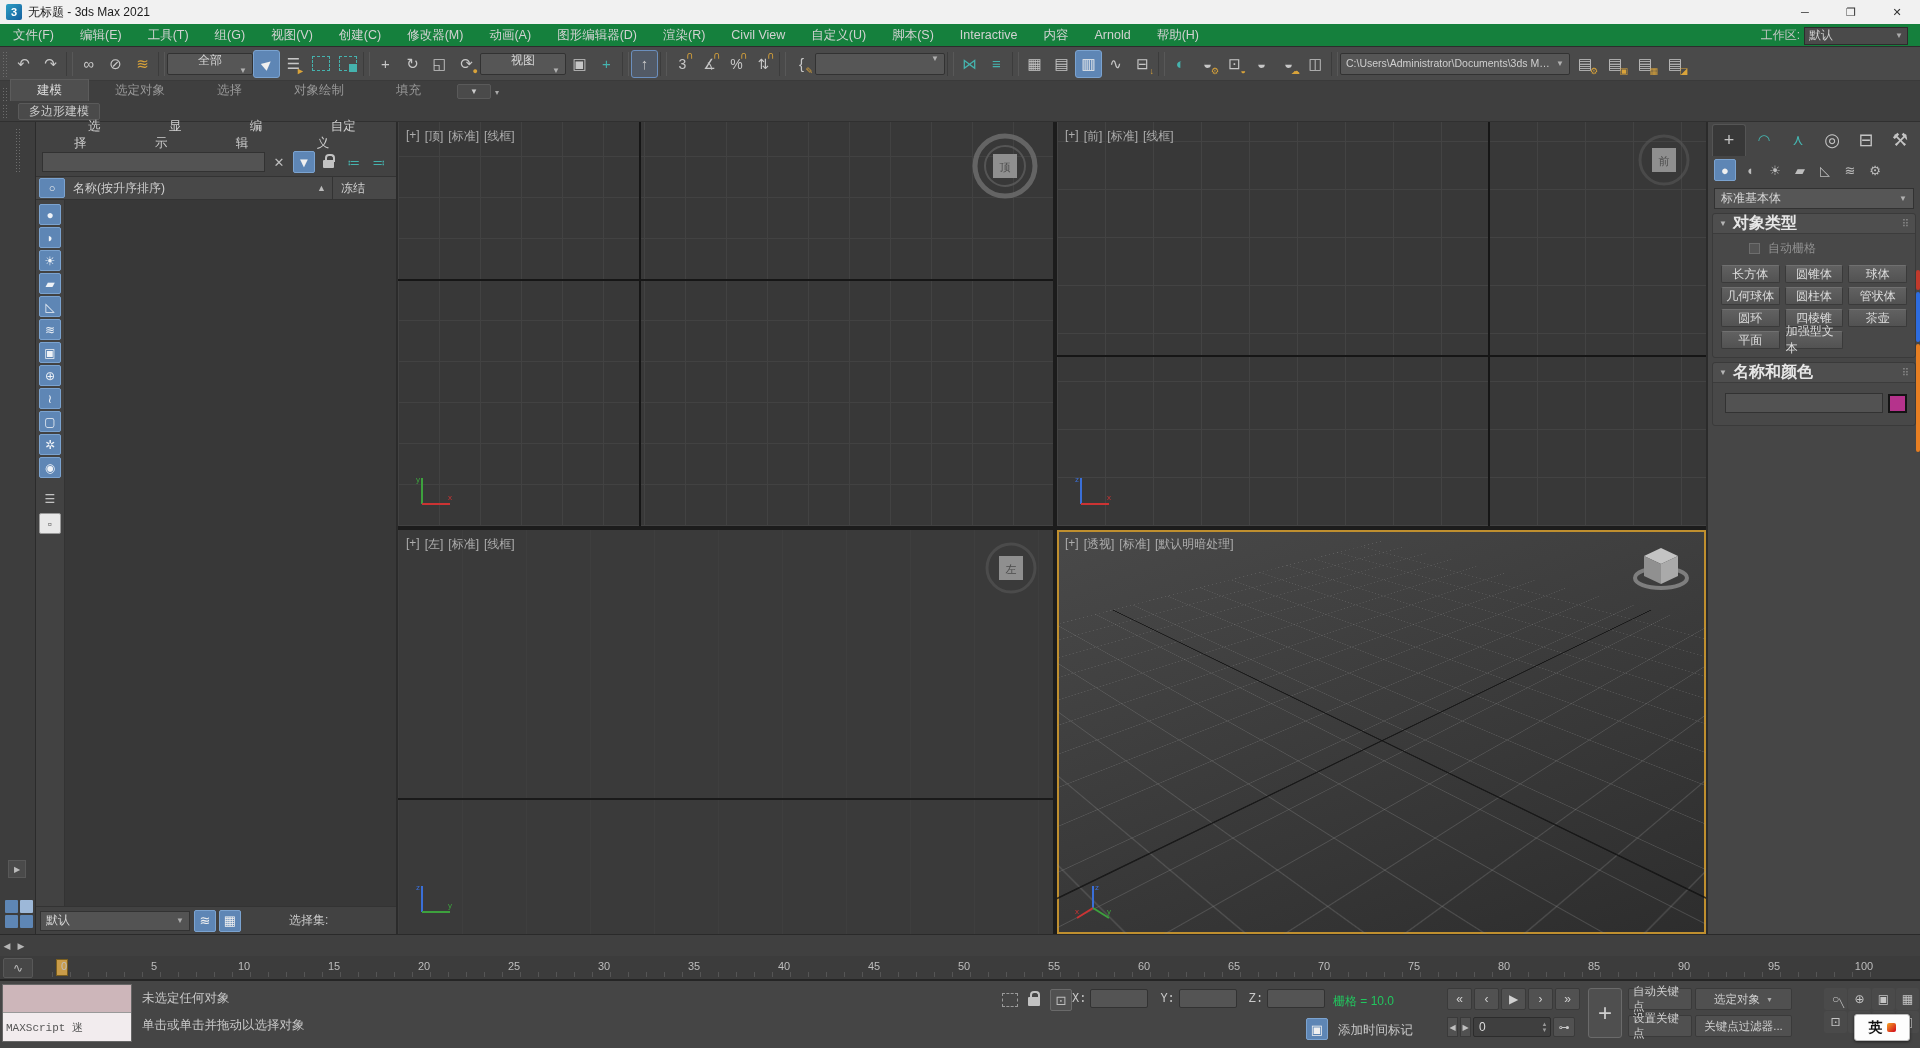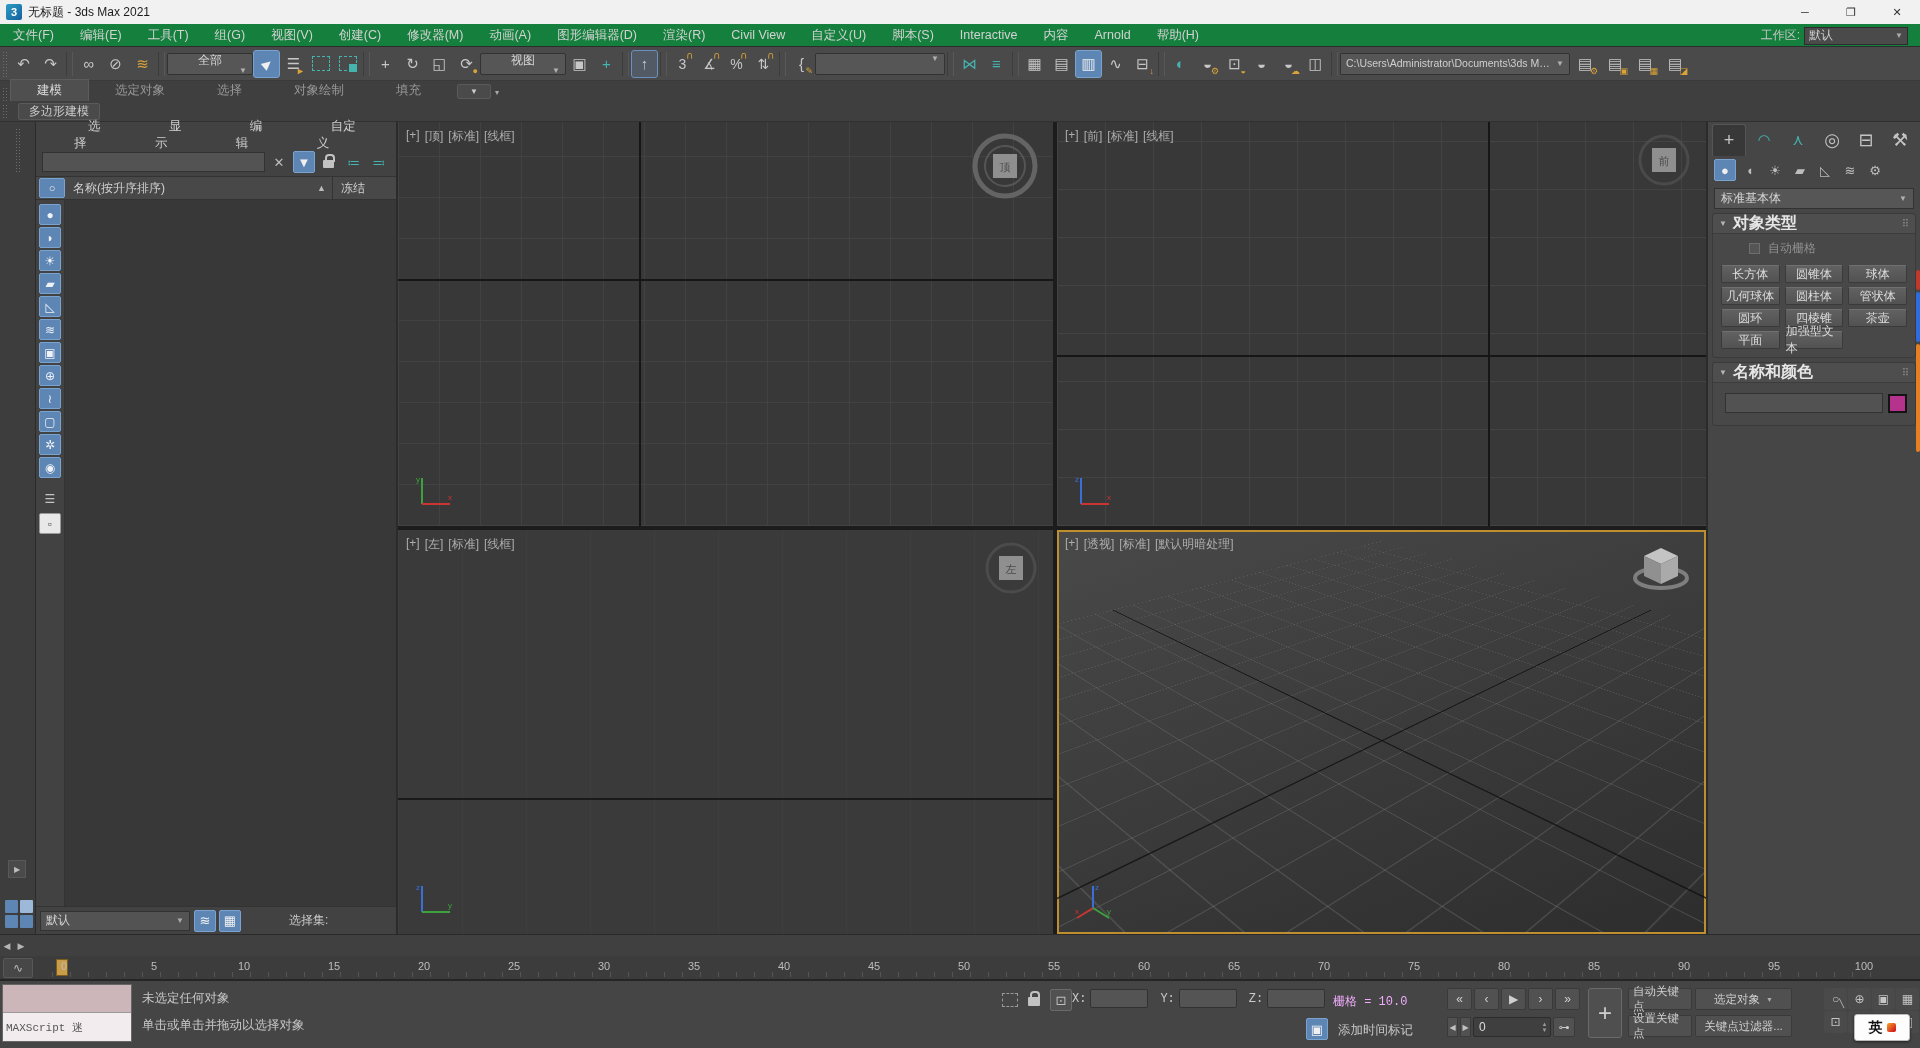--- a/index.html
+++ b/index.html
@@ -152,21 +152,21 @@
   .prompts div{font-size:12.5px;color:#c9c9c9;line-height:27px;}
   .st-ic{position:absolute;width:22px;height:22px;display:flex;align-items:center;justify-content:center;color:#bdbdbd;font-size:13px;}
   .st-ic.dash{border:1px dashed #9a9a9a;width:16px;height:14px;}
   .st-ic.boxed{background:#515151;border:1px solid #6a6a6a;border-radius:2px;}
   .st-ic.blue{background:#5e86b5;border:1px solid #7ba3d0;color:#f0f0f0;border-radius:2px;}
   .st-ic.ic-lock::before{content:"";position:absolute;top:2px;left:6px;width:6px;height:6px;border:2px solid #c2c2c2;border-bottom:none;border-radius:4px 4px 0 0;}
   .st-ic.ic-lock::after{content:"";position:absolute;top:8px;left:4px;width:12px;height:9px;background:#c2c2c2;border-radius:1px;}
   .coords{position:absolute;left:1072px;top:8px;display:flex;align-items:center;gap:4px;}
   .coords label{font-size:12px;color:#c9c9c9;font-family:"Liberation Mono","DejaVu Sans Mono",monospace;}
   .coords input{width:58px;height:19px;background:#545454;border:1px solid #323232;border-radius:2px;outline:none;color:#ddd;font-size:11px;padding:0 3px;margin-right:8px;}
-  .gridlbl{position:absolute;left:1333px;top:12px;font-size:12px;color:#f0abfc;font-family:Liberation Mono, monospace;}
+  .gridlbl{position:absolute;left:1333px;top:12px;font-size:12px;color:#22c55e;font-family:Liberation Sans, sans-serif;}
   .timetag{position:absolute;left:1338px;top:41px;font-size:12.5px;color:#c9c9c9;}
   .playback{position:absolute;left:1447px;top:7px;display:flex;gap:2px;}
   .pbtn{width:25px;height:22px;background:#515151;border:1px solid #3a3a3a;border-radius:2px;color:#d0d0d0;display:flex;align-items:center;justify-content:center;font-size:12px;}
   .framecluster{position:absolute;left:1447px;top:36px;display:flex;align-items:center;gap:2px;}
   .spn{width:11px;height:20px;background:#515151;border:1px solid #3a3a3a;color:#c0c0c0;font-size:8px;display:flex;align-items:center;justify-content:center;}
   .framefield{width:78px;height:20px;background:#3f3f3f;border:1px solid #2c2c2c;border-radius:2px;display:flex;align-items:center;}
   .framefield .v{flex:1;padding-left:5px;font-size:12px;color:#ddd;}
   .framefield .ud{width:11px;display:flex;flex-direction:column;align-items:center;font-size:6px;color:#999;}
   .keybtn{width:22px;height:20px;background:#515151;border:1px solid #3a3a3a;border-radius:2px;color:#c9c9c9;display:flex;align-items:center;justify-content:center;font-size:11px;}
   .bigplus{position:absolute;left:1588px;top:7px;width:34px;height:50px;background:#4f4f4f;border:1px solid #6a6a6a;border-radius:3px;color:#cfcfcf;font-size:24px;display:flex;align-items:center;justify-content:center;}

